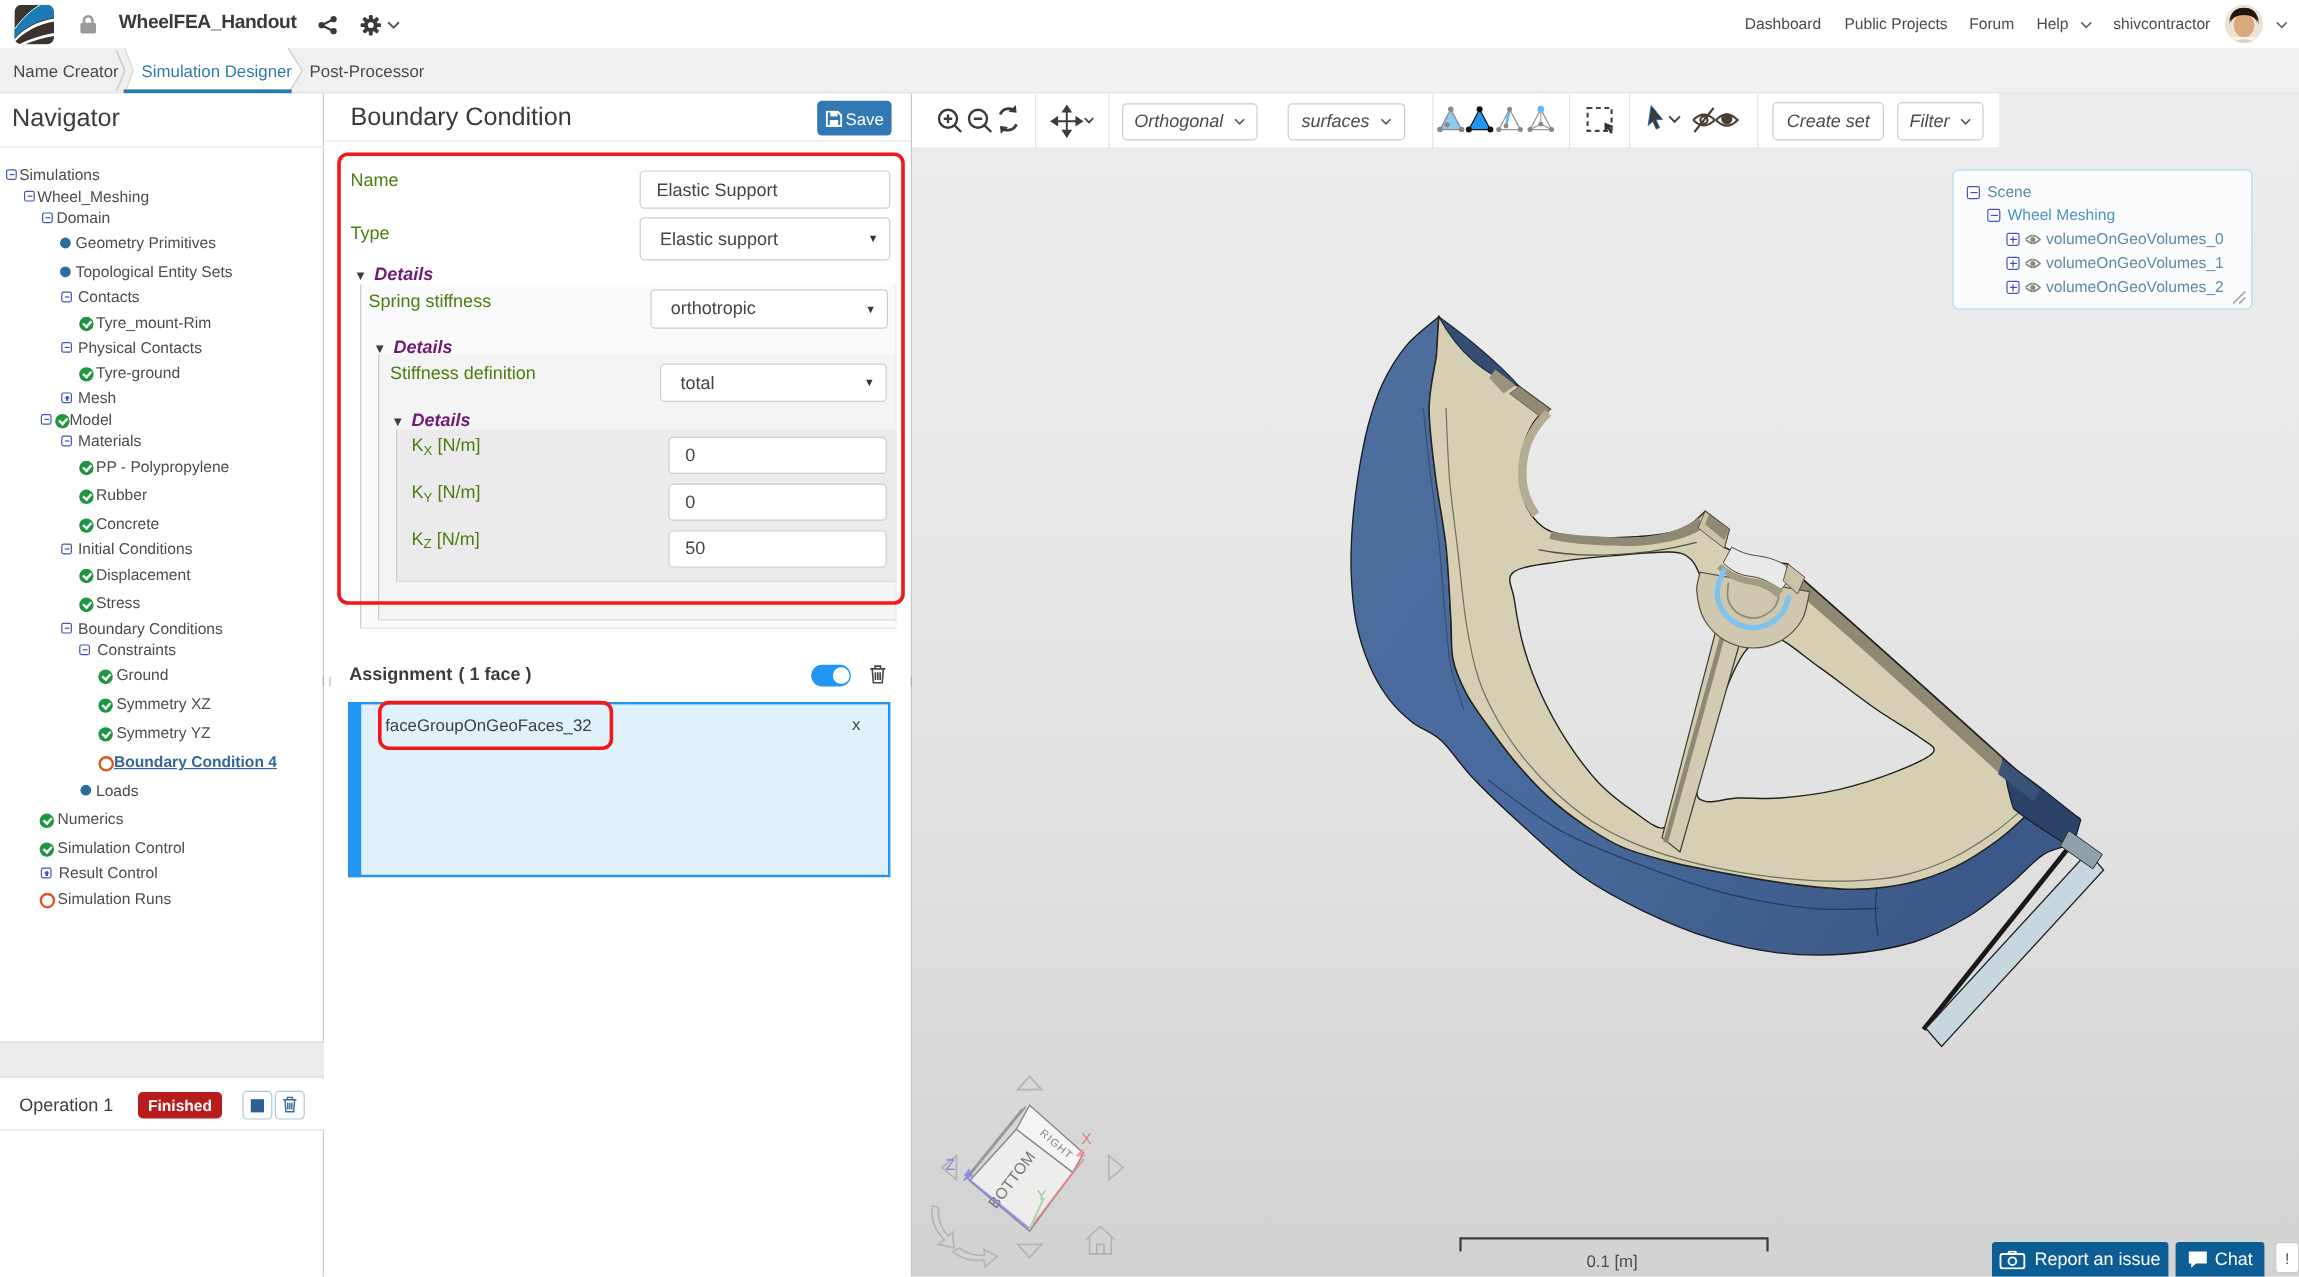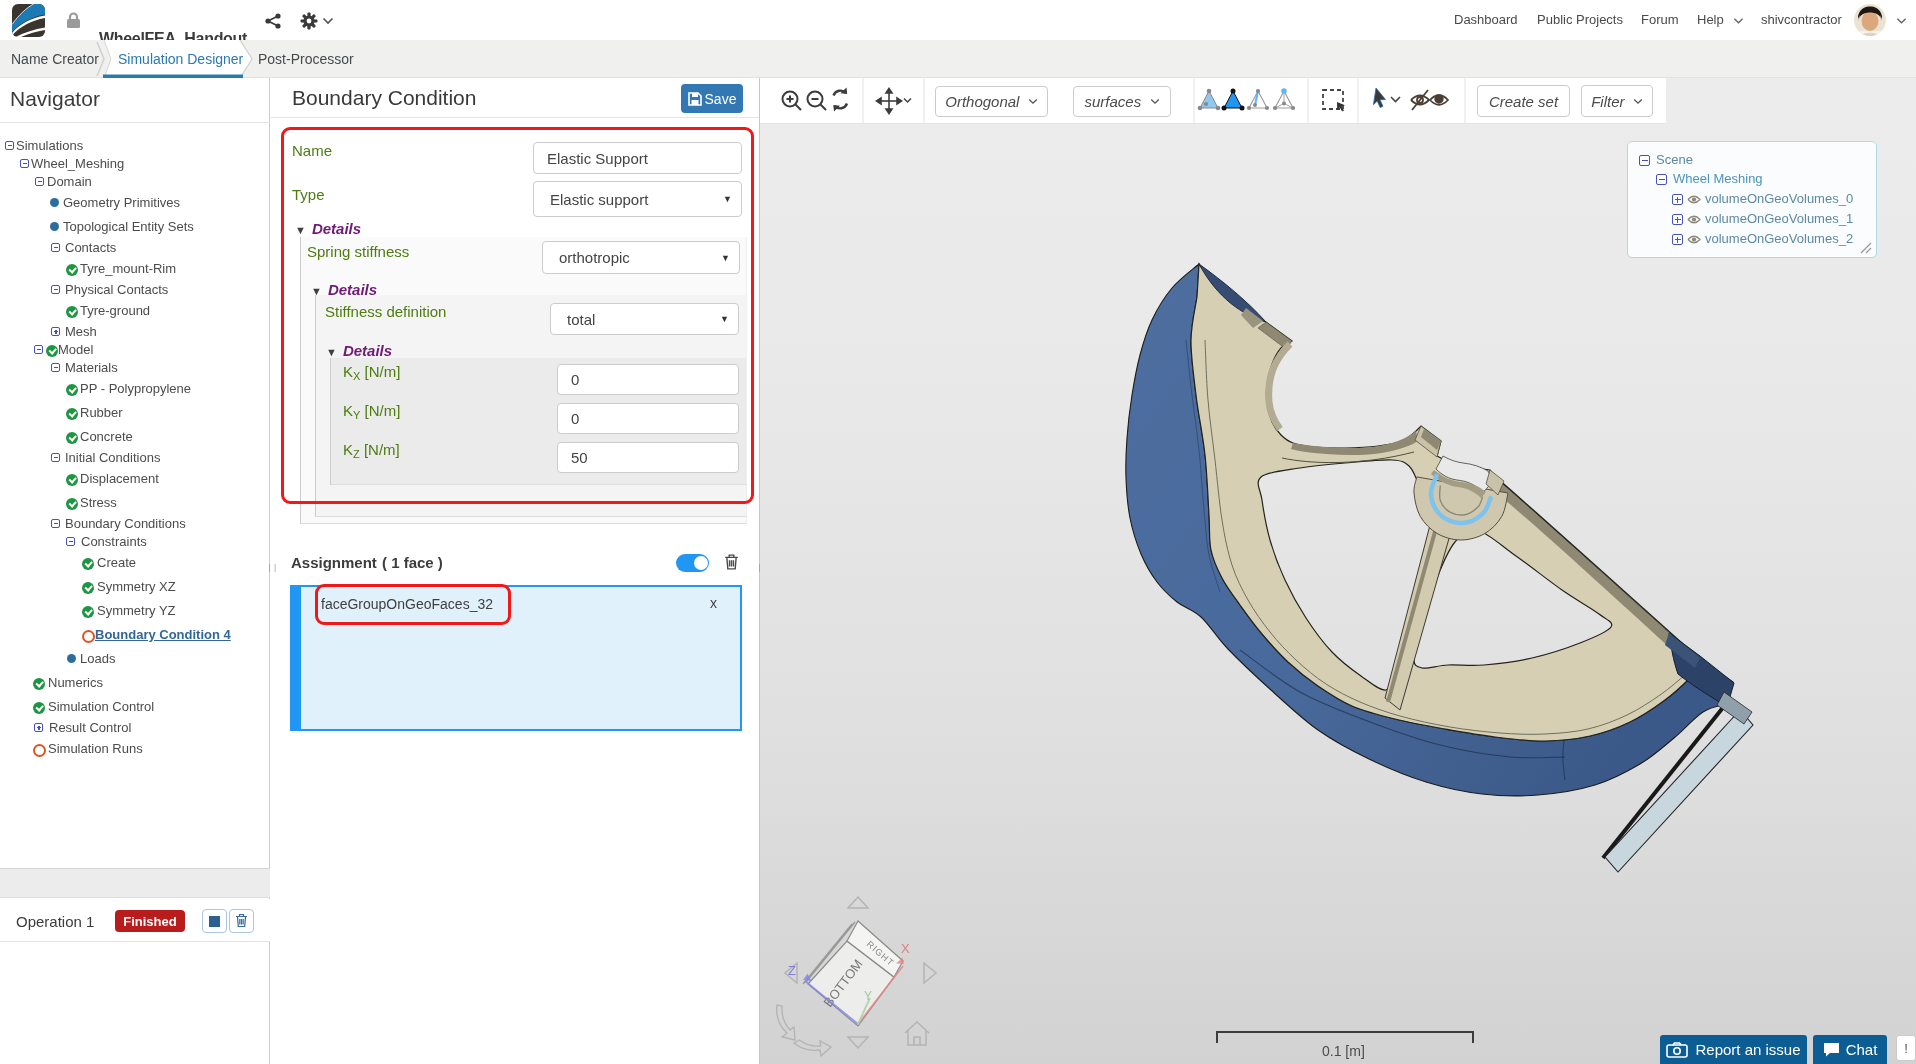--- a/index.html
+++ b/index.html
@@ -2,21 +2,21 @@
 <html><head>
 <meta charset="utf-8">
 <style>
   * { margin:0; padding:0; box-sizing:border-box; }
   html,body { width:1916px; height:1064px; overflow:hidden; font-family:"Liberation Sans", sans-serif; background:#fff; }
   .abs { position:absolute; }
   #page { position:relative; width:1916px; height:1064px; }
 
   
   #topbar { left:0; top:0; width:1916px; height:40px; background:#fff; }
-  #title { left:99px; top:10px; font-size:16px; font-weight:bold; color:#3a3a3a; letter-spacing:-0.3px;margin-top:20px; }
+  #title { left:99px; top:10px; font-size:16px; font-weight:bold; color:#3a3a3a; letter-spacing:-0.3px; }
   .menu { top:12px; font-size:13px; color:#4a4a4a; }
 
   
   #tabbar { left:0; top:40px; width:1916px; height:38px; background:#f0f0ef; border-bottom:1px solid #e2e2e0; }
   .tabtxt { top:51px; font-size:14px; color:#45494c; }
 
   
   #nav { left:0; top:78px; width:270px; height:986px; background:#fff; border-right:1px solid #ccc; }
   #navtitle { left:10px; top:87px; font-size:21px; color:#3c3c3c; }
   .trow { position:absolute; font-size:13px; color:#4c4c4c; white-space:nowrap; }
@@ -184,21 +184,21 @@
   <div class="trow" style="left:65px;top:450px">Initial Conditions</div>
   <div class="nicon gchk" style="left:66px;top:473.5px"></div>
   <div class="trow" style="left:80px;top:471px">Displacement</div>
   <div class="nicon gchk" style="left:66px;top:497.5px"></div>
   <div class="trow" style="left:80px;top:495px">Stress</div>
   <div class="nicon box" style="left:51px;top:519px"></div>
   <div class="trow" style="left:65px;top:516px">Boundary Conditions</div>
   <div class="nicon box" style="left:66px;top:537px"></div>
   <div class="trow" style="left:81px;top:534px">Constraints</div>
   <div class="nicon gchk" style="left:82px;top:557.5px"></div>
-  <div class="trow" style="left:97px;top:555px">Create</div>
+  <div class="trow" style="left:97px;top:555px">Ground</div>
   <div class="nicon gchk" style="left:82px;top:581.5px"></div>
   <div class="trow" style="left:97px;top:579px">Symmetry XZ</div>
   <div class="nicon gchk" style="left:82px;top:605.5px"></div>
   <div class="trow" style="left:97px;top:603px">Symmetry YZ</div>
   <div class="nicon ocirc" style="left:82px;top:629.5px;width:13px;height:13px"></div>
   <div class="trow" style="left:95px;top:627px"><span style="color:#33669a;font-weight:bold;text-decoration:underline">Boundary Condition 4</span></div>
   <div class="nicon bdot" style="left:67px;top:654px"></div>
   <div class="trow" style="left:80px;top:651px">Loads</div>
   <div class="nicon gchk" style="left:33px;top:677.5px"></div>
   <div class="trow" style="left:48px;top:675px">Numerics</div>

